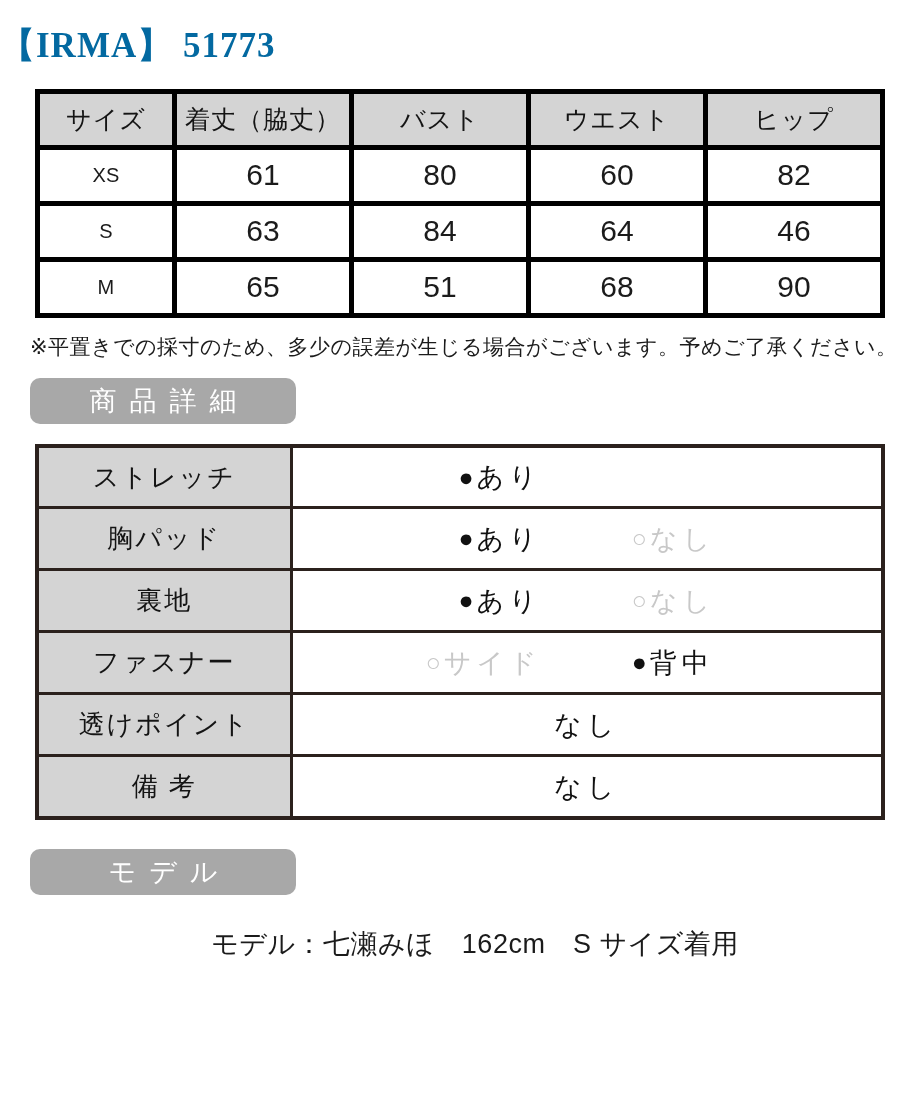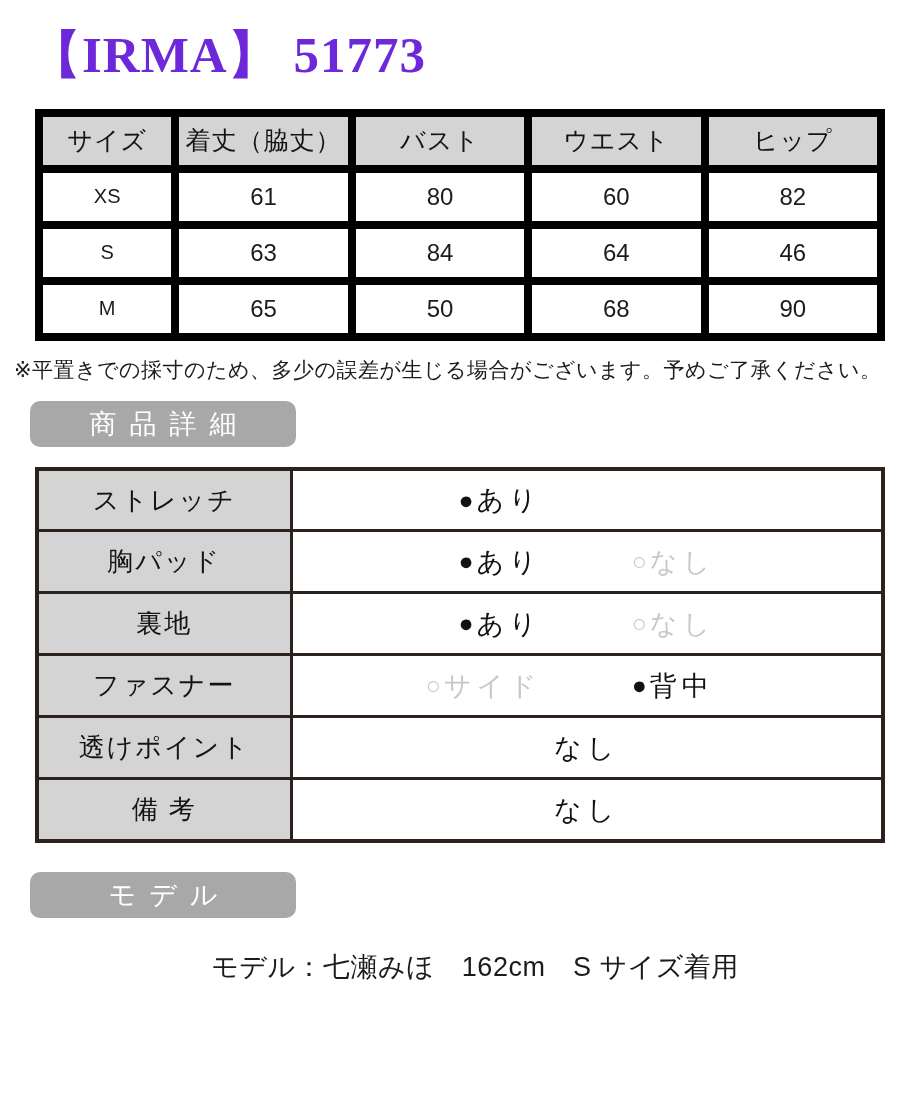--- a/index.html
+++ b/index.html
@@ -7,56 +7,55 @@
   body {
     width: 920px; height: 1104px;
     font-family: "Liberation Sans", "DejaVu Sans", sans-serif;
     color: #1b1b1b;
     overflow: hidden;
   }
   .page { padding-top: 24px; }
 
   
   .title {
-    margin-left: 30px;
     font-family: "Liberation Serif", "DejaVu Serif", serif;
     font-weight: 600;
-    font-size: 51px;
+    font-size: 35px;
     letter-spacing: 1px;
     line-height: 1.25;
-    color: #6d28d9;
+    color: #0369a1;
   }
 
   
   table { border-collapse: collapse; table-layout: fixed; }
   .size-table {
     margin: 21px 0 0 35px;
     width: 850px;
     border: 4px solid #2b211d;
   }
   .size-table th, .size-table td {
-    border: 8px solid #000000;
+    border: 5px solid #000000;
     text-align: center;
     vertical-align: middle;
   }
   .size-table th {
     height: 56px;
     background: #d4d4d4;
     font-size: 25px;
     font-weight: 500;
     letter-spacing: 1px;
     color: #141414;
   }
-  .size-table td { height: 56px; font-size: 24px; font-weight: 400; }
+  .size-table td { height: 56px; font-size: 30px; font-weight: 400; }
   .size-table th:first-child, .size-table td:first-child { width: 16.2%; }
   .size-table td.sz { font-size: 20px; font-weight: 400; }
 
   
   .note {
-    margin: 15px 0 0 14px;
+    margin: 15px 0 0 30px;
     font-size: 21px;
     letter-spacing: 0.5px;
     color: #1b1b1b;
   }
 
   
   .badge {
     margin: 17px 0 0 30px;
     width: 266px; height: 46px;
     background: #a8a8a8;
@@ -138,21 +137,21 @@
         <tr>
           <td class="sz">S</td>
           <td>63</td>
           <td>84</td>
           <td>64</td>
           <td>46</td>
         </tr>
         <tr>
           <td class="sz">M</td>
           <td>65</td>
-          <td>50</td>
+          <td>51</td>
           <td>68</td>
           <td>90</td>
         </tr>
       </tbody>
     </table>
 
   <p class="note">※平置きでの採寸のため、多少の誤差が生じる場合がございます。予めご了承ください。</p>
 
   <div class="badge">
     <span>商品詳細</span>

